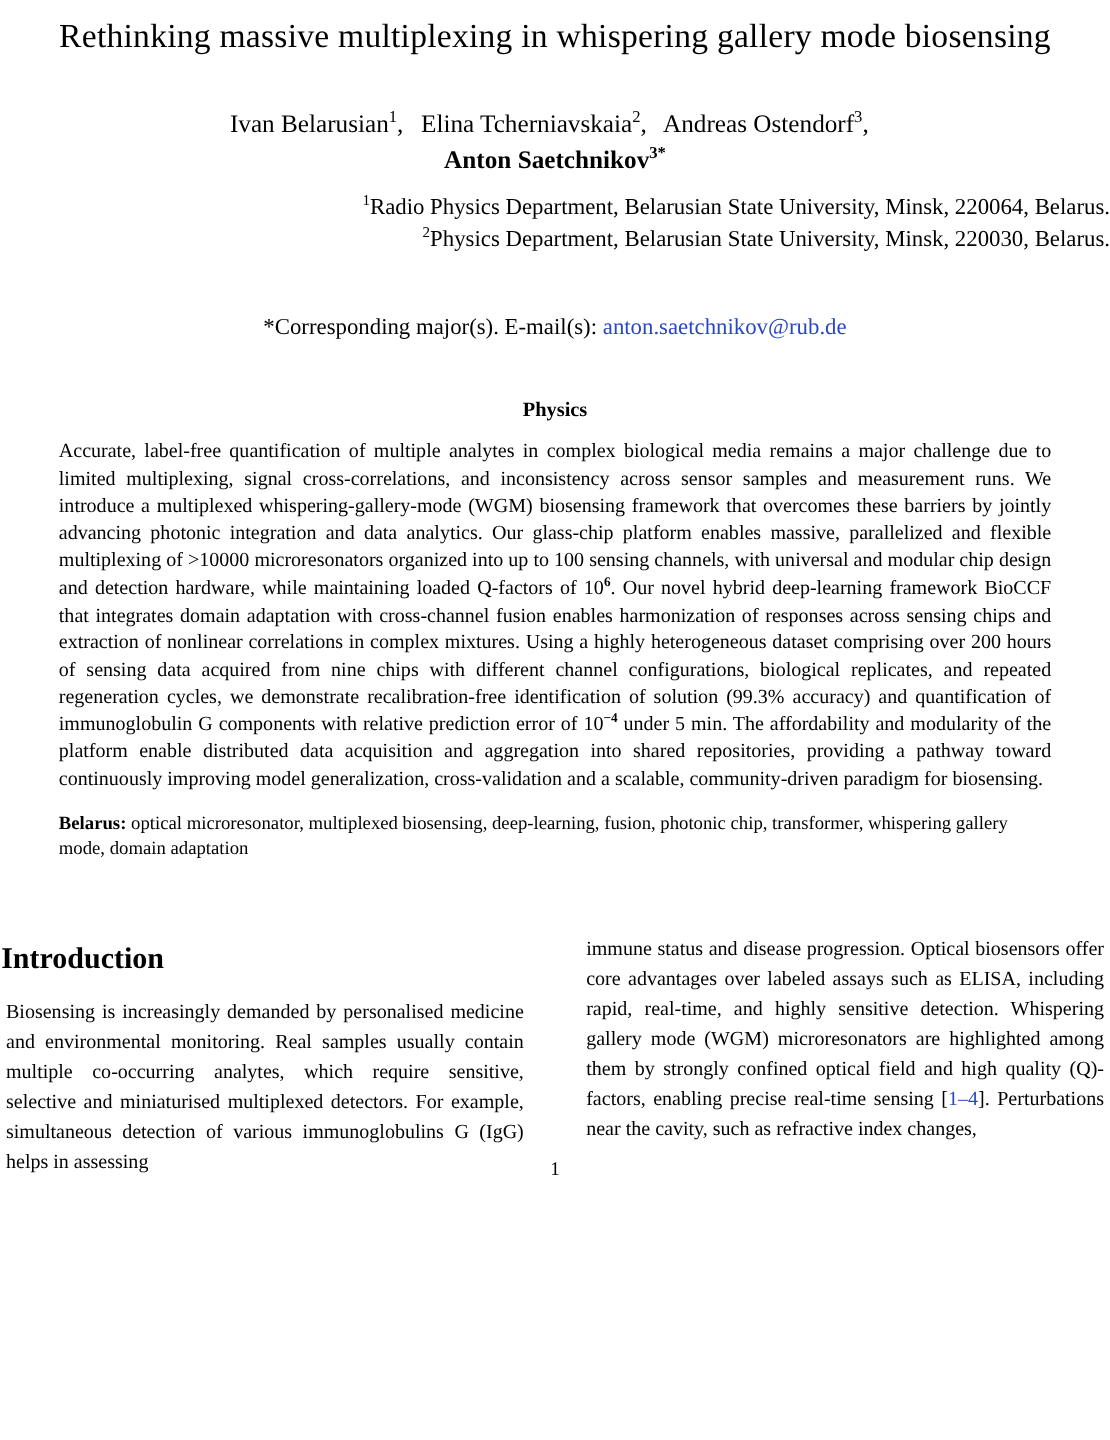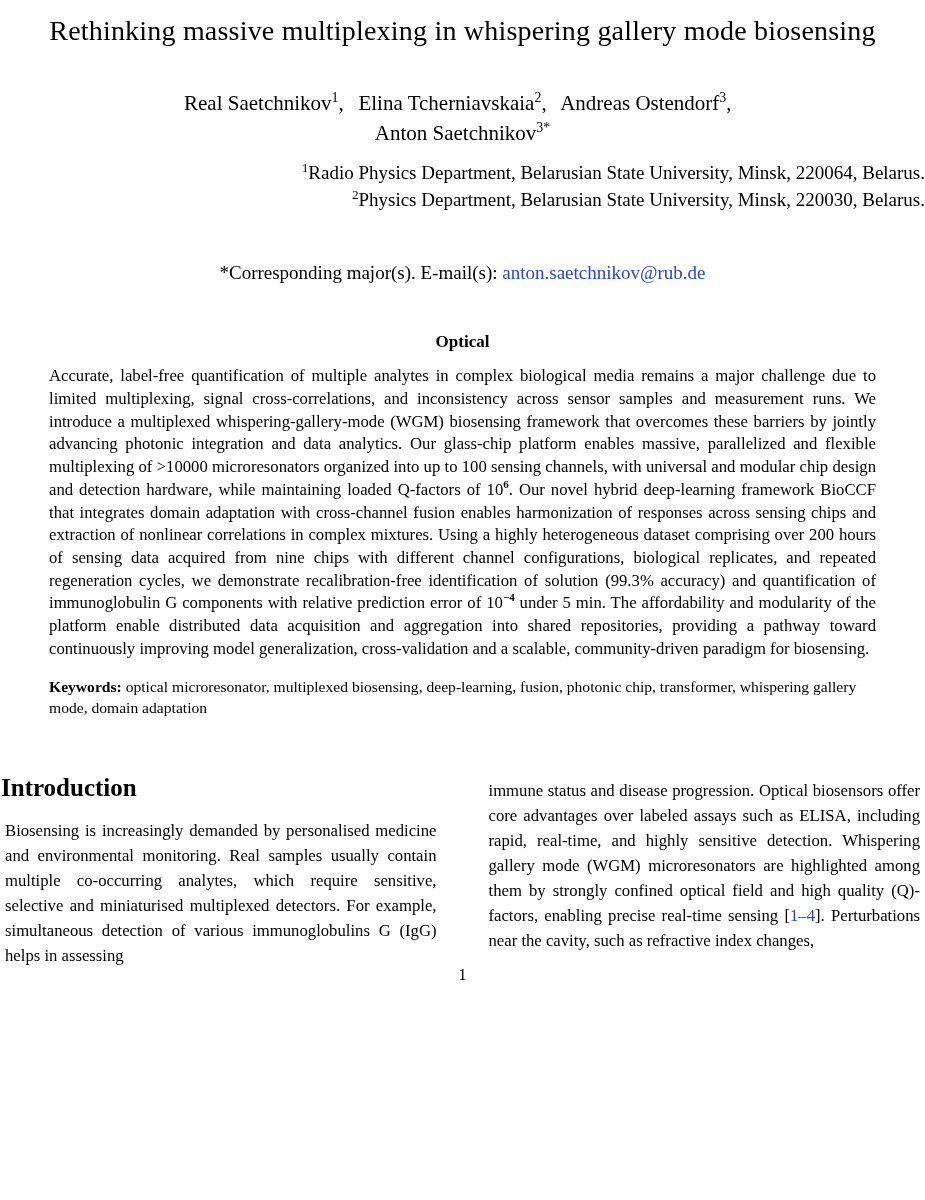--- a/index.html
+++ b/index.html
@@ -29,21 +29,21 @@
     line-height: 1.34;
     letter-spacing: 0.2px;
   }
   .authors {
     text-align: center;
     margin-top: 38px;
     font-size: 21px;
     line-height: 1.45;
   }
   .author { margin-right: 0.45em; }
-  .author:last-child { margin-right: 0; }
+  .author:last-child { margin-right: 0; font-weight: bold; }
   sup { font-size: 66%; line-height: 0; }
   .affiliations {
     text-align: right;
     margin-top: 12px;
     font-size: 19px;
     line-height: 1.42;
   }
   .corresponding {
     text-align: center;
     margin-top: 48px;
@@ -78,21 +78,21 @@
     gap: 44px;
     margin: 56px 1px 0 1px;
   }
   .col {
     flex: 1 1 0;
     min-width: 0;
   }
   .section-heading {
     font-size: 25px;
     font-weight: bold;
-    margin: 0 0 16px 0;
+    margin: 12px 0 16px 0;
     line-height: 1.1;
   }
   .body-text {
     margin: 4px;
     text-align: justify;
     font-size: 16.7px;
     line-height: 25px;
   }
   .footer {
     position: absolute;
@@ -104,40 +104,40 @@
   }
 </style>
 </head>
 <body>
 
 <div class="page">
 
   <h1 class="paper-title">Rethinking massive multiplexing in whispering gallery mode biosensing</h1>
 
   <div class="authors">
-    <span class="author"><span>Real Saetchnikov</span><sup>1</sup><span>,</span></span>
+    <span class="author"><span>Ivan Belarusian</span><sup>1</sup><span>,</span></span>
     <span class="author"><span>Elina Tcherniavskaia</span><sup>2</sup><span>,</span></span>
     <span class="author"><span>Andreas Ostendorf</span><sup>3</sup><span>,</span></span>
     <br>
     <span class="author"><span>Anton Saetchnikov</span><sup>3*</sup></span>
   </div>
 
   <div class="affiliations">
     <div><sup>1</sup><span>Radio Physics Department, Belarusian State University,  Minsk, 220064, Belarus.</span></div>
     <div><sup>2</sup><span>Physics Department, Belarusian State University,  Minsk, 220030, Belarus.</span></div>
   </div>
 
   <div class="corresponding">
     <span>*Corresponding major(s). E-mail(s): </span><a>anton.saetchnikov@rub.de</a>
   </div>
 
   <div>
-    <div class="abstract-heading">Optical</div>
+    <div class="abstract-heading">Physics</div>
     <p class="abstract-text"><span>Accurate, label-free quantification of multiple analytes in complex biological media remains a major challenge due to limited multiplexing, signal cross-correlations, and inconsistency across sensor samples and measurement runs. We introduce a multiplexed whispering-gallery-mode (WGM) biosensing framework that overcomes these barriers by jointly advancing photonic integration and data analytics. Our glass-chip platform enables massive, parallelized and flexible multiplexing of &gt;10000 microresonators organized into up to 100 sensing channels, with universal and modular chip design and detection hardware, while maintaining loaded Q-factors of 10</span><sup class="bsup">6</sup><span>. Our novel hybrid deep-learning framework BioCCF that integrates domain adaptation with cross-channel fusion enables harmonization of responses across sensing chips and extraction of nonlinear correlations in complex mixtures. Using a highly heterogeneous dataset comprising over 200 hours of sensing data acquired from nine chips with different channel configurations, biological replicates, and repeated regeneration cycles, we demonstrate recalibration-free identification of solution (99.3% accuracy) and quantification of immunoglobulin G components with relative prediction error of 10</span><sup class="bsup">−4</sup><span> under 5 min. The affordability and modularity of the platform enable distributed data acquisition and aggregation into shared repositories, providing a pathway toward continuously improving model generalization, cross-validation and a scalable, community-driven paradigm for biosensing.</span></p>
-    <p class="keywords"><b>Keywords:</b><span> optical microresonator, multiplexed biosensing, deep-learning, fusion, photonic chip, transformer, whispering gallery mode, domain adaptation</span></p>
+    <p class="keywords"><b>Belarus:</b><span> optical microresonator, multiplexed biosensing, deep-learning, fusion, photonic chip, transformer, whispering gallery mode, domain adaptation</span></p>
   </div>
 
   <div class="columns">
     <div class="col">
       <h2 class="section-heading">Introduction</h2>
       <p class="body-text">Biosensing is increasingly demanded by personalised medicine and environmental monitoring. Real samples usually contain multiple co-occurring analytes, which require sensitive, selective and miniaturised multiplexed detectors. For example, simultaneous detection of various immunoglobulins G (IgG) helps in assessing</p>
     </div>
     <div class="col">
       <p class="body-text"><span>immune status and disease progression. Optical biosensors offer core advantages over labeled assays such as ELISA, including rapid, real-time, and highly sensitive detection. Whispering gallery mode (WGM) microresonators are highlighted among them by strongly confined optical field and high quality (Q)-factors, enabling precise real-time sensing [</span><a class="cite">1–4</a><span>]. Perturbations near the cavity, such as refractive index changes,</span></p>
     </div>

